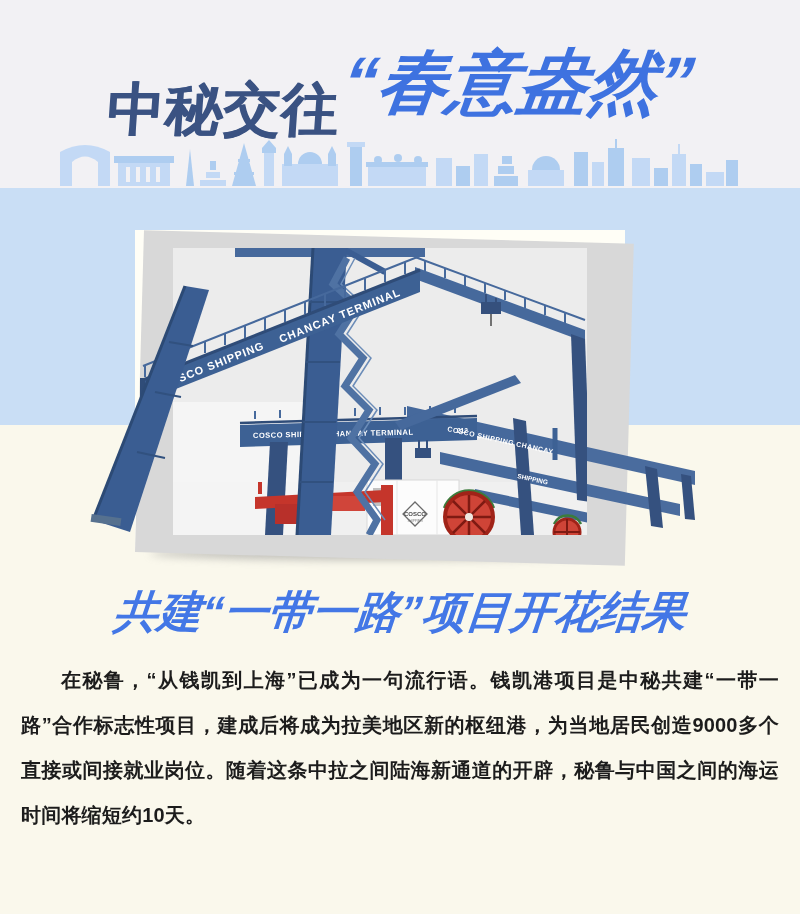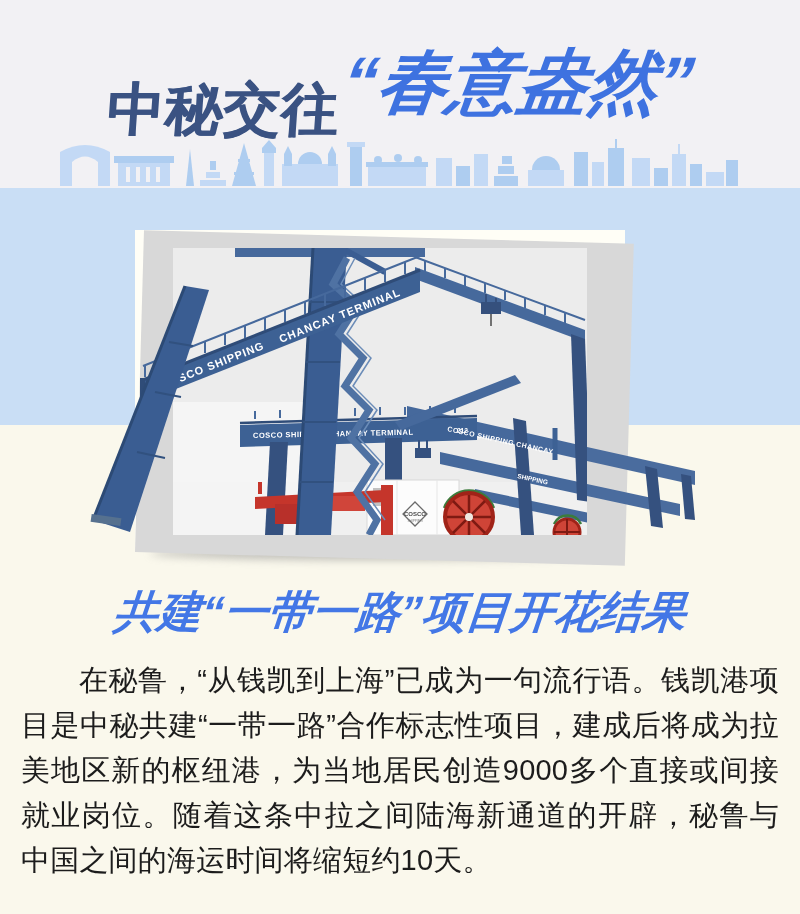--- a/index.html
+++ b/index.html
@@ -23,21 +23,21 @@
   .photo-shadow{position:absolute;left:150px;top:547px;width:460px;height:13px;background:#8f8f8f;border-radius:50%;filter:blur(4px);opacity:.55;z-index:1;}
   .photo-card{position:absolute;left:135px;top:230px;width:490px;height:322px;background:#fffef6;z-index:2;}
   .photo-card::before{content:"";position:absolute;left:0;top:0;width:100%;height:100%;background:#d8d8d8;transform-origin:bottom left;transform:rotate(1.6deg);z-index:-1;}
   .crane-photo{position:absolute;left:-50px;top:12px;width:615px;height:310px;overflow:visible;display:block;}
 
   
   .subtitle{position:absolute;left:0;top:586px;width:800px;text-align:center;font-size:44px;line-height:1.2;font-weight:900;font-style:italic;color:#4377e6;transform:skewX(-5deg);z-index:3;margin:0;}
 
   
   .article{position:absolute;left:0;top:658px;width:800px;box-sizing:border-box;padding:0 21px;z-index:3;}
-  .article p{margin:0;font-size:29px;line-height:45px;color:#1c1c1c;text-align:justify;text-indent:2em;letter-spacing:0.2px;}
+  .article p{margin:0;font-size:20px;line-height:45px;color:#1c1c1c;text-align:justify;text-indent:2em;letter-spacing:0.2px;font-weight:bold;}
 
   
   .sk-a{fill:#c3d9f5;} .sk-b{fill:#aecdf0;} .sk-cut{fill:#f2f1f4;}
 
   
   .cb{fill:#3d6194;} .cb2{fill:#46699c;} .cb3{fill:#35517f;}
   .wtxt{fill:#ffffff;font-weight:bold;}
 </style>
 </head>
 <body>

